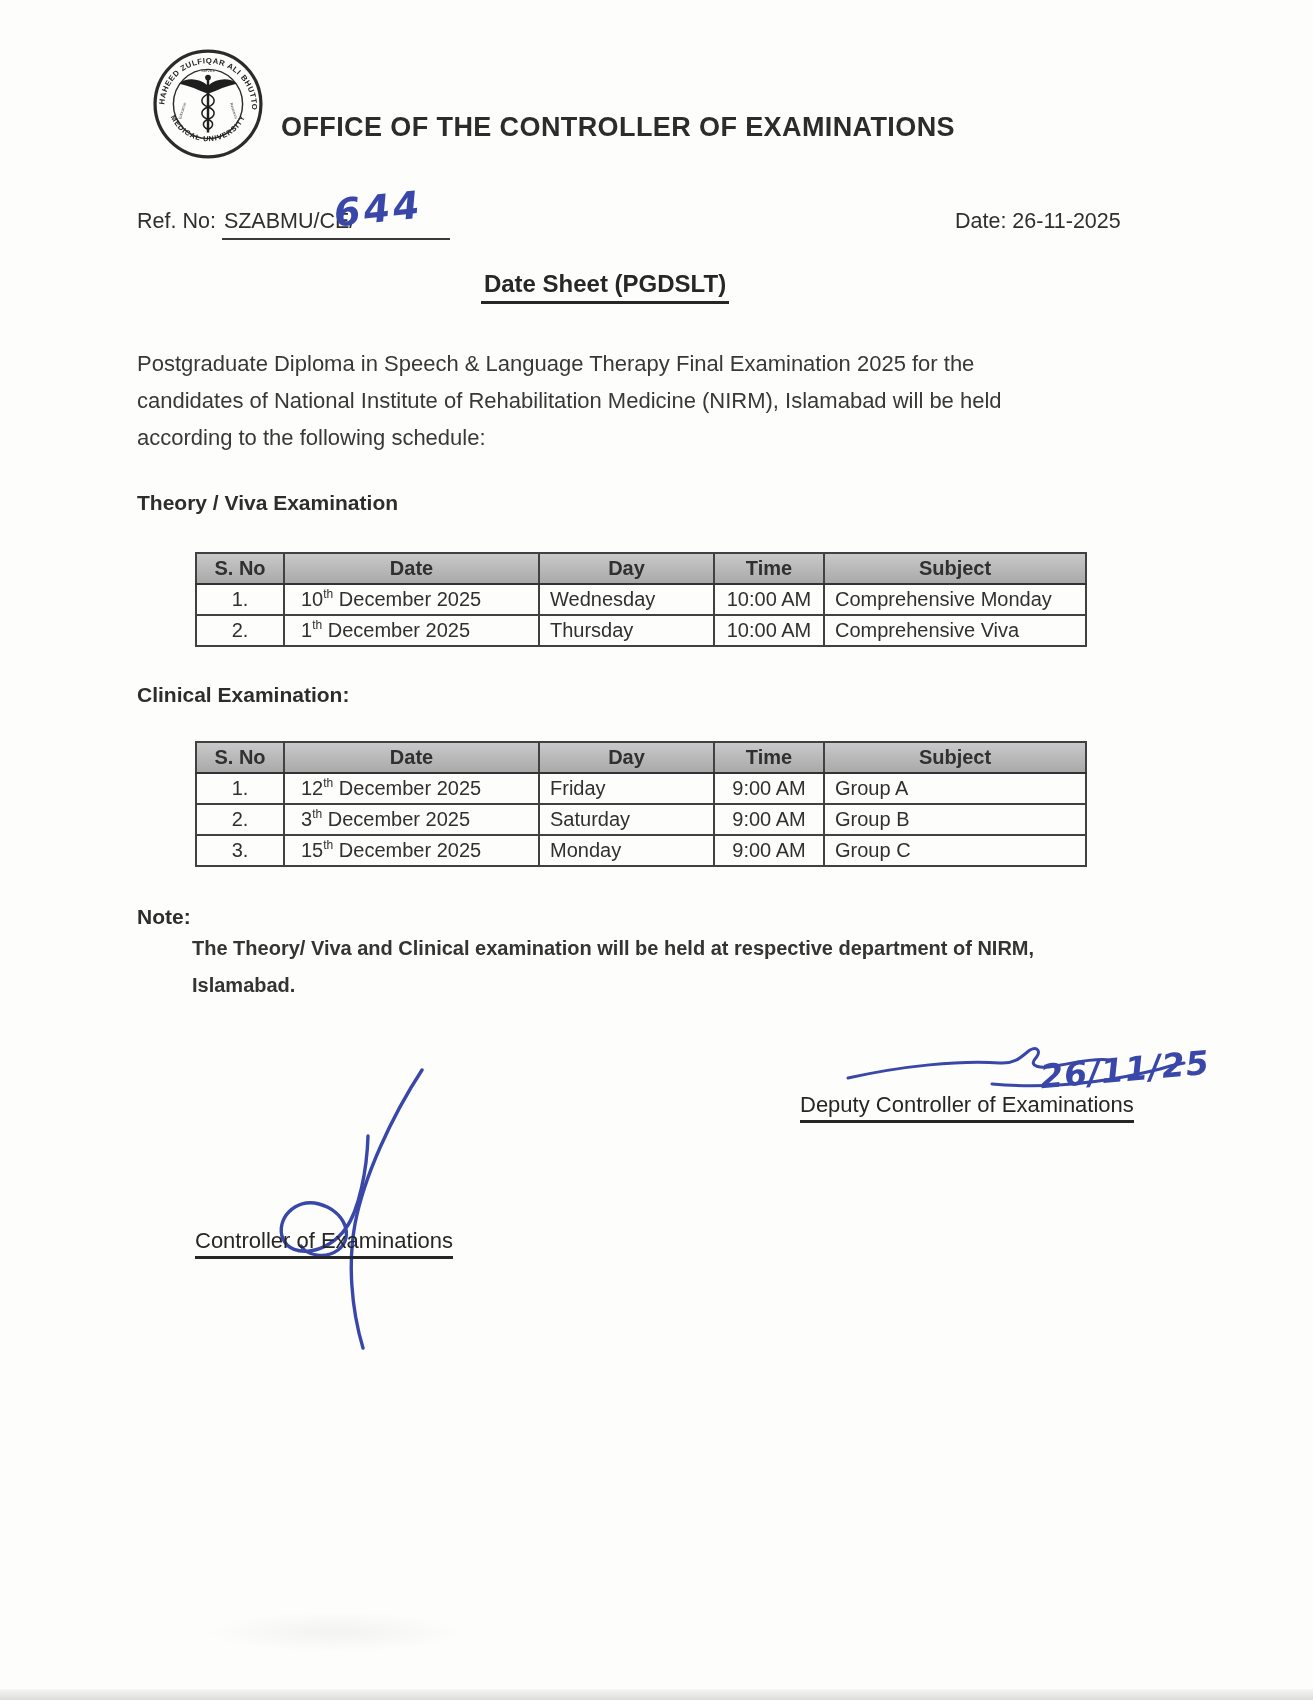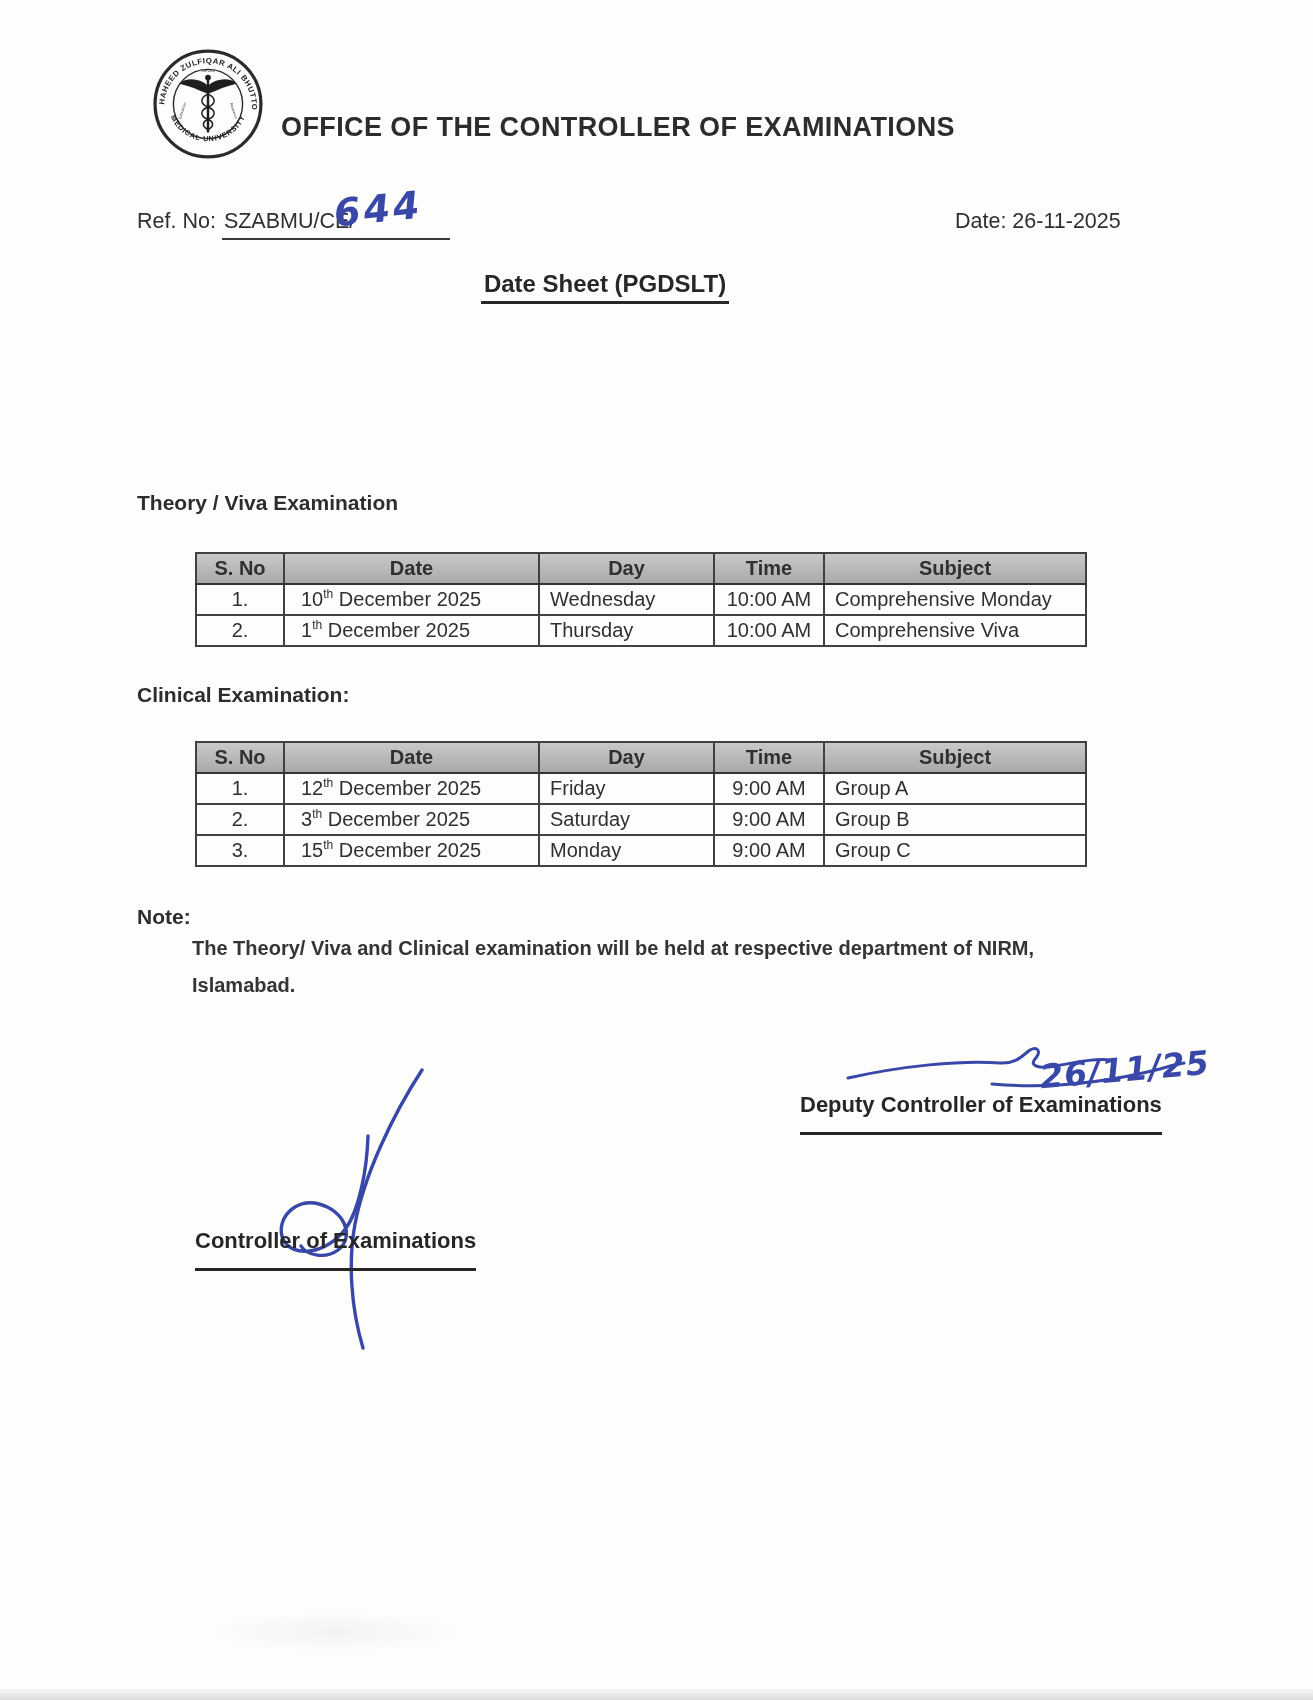--- a/index.html
+++ b/index.html
@@ -64,22 +64,22 @@
   }
   
   .sig { position:absolute; }
   .sig path { fill:none; stroke:#3847a8; stroke-linecap:round; stroke-linejoin:round; }
   .deputy-sig { left:842px; top:1036px; }
   .deputy-date {
     position:absolute; left:1040px; top:1050px; font-size:33px; font-weight:700;
     transform:rotate(-5deg); letter-spacing:1px;
   }
   .sig-title {
-    position:absolute; font-size:22px; font-weight:700; color:#262626;
-    border-bottom:3px solid #262626; padding-bottom:14px;
+    position:absolute; font-size:22px; font-weight:400; color:#262626;
+    border-bottom:3px solid #262626; padding-bottom:2px;
   }
   .deputy-title { left:800px; top:1092px; }
   .controller-sig { left:250px; top:1058px; }
   .controller-title { left:195px; top:1228px; }
   
   .scan-bottom { position:absolute; left:0; bottom:0; width:100%; height:11px;
     background:linear-gradient(#f6f6f5,#dcdcda); }
   .scan-smudge { position:absolute; left:205px; top:1612px; width:260px; height:40px;
     background:radial-gradient(closest-side, rgba(120,120,120,.08), rgba(120,120,120,0)); }
 </style>
@@ -118,20 +118,21 @@
 
   <div class="ref-row">
     <span class="ref-label">Ref. No:</span><span class="ref-line"><span>SZABMU/CE/</span><span class="hand ref-number">644</span></span>
     <span class="ref-date">Date: 26-11-2025</span>
   </div>
 
   <div class="doc-title-wrap">
     <span class="doc-title">Date Sheet (PGDSLT)</span>
   </div>
 
+  <div class="intro">Postgraduate Diploma in Speech &amp; Language Therapy Final Examination 2025 for the candidates of National Institute of Rehabilitation Medicine (NIRM), Islamabad will be held according to the following schedule:</div>
 
   <div class="section-heading h-theory">Theory / Viva Examination</div>
   <table class="sched t-theory">
     <colgroup>
         <col style="width:88px">
         <col style="width:255px">
         <col style="width:175px">
         <col style="width:110px">
         <col style="width:262px">
       </colgroup>

